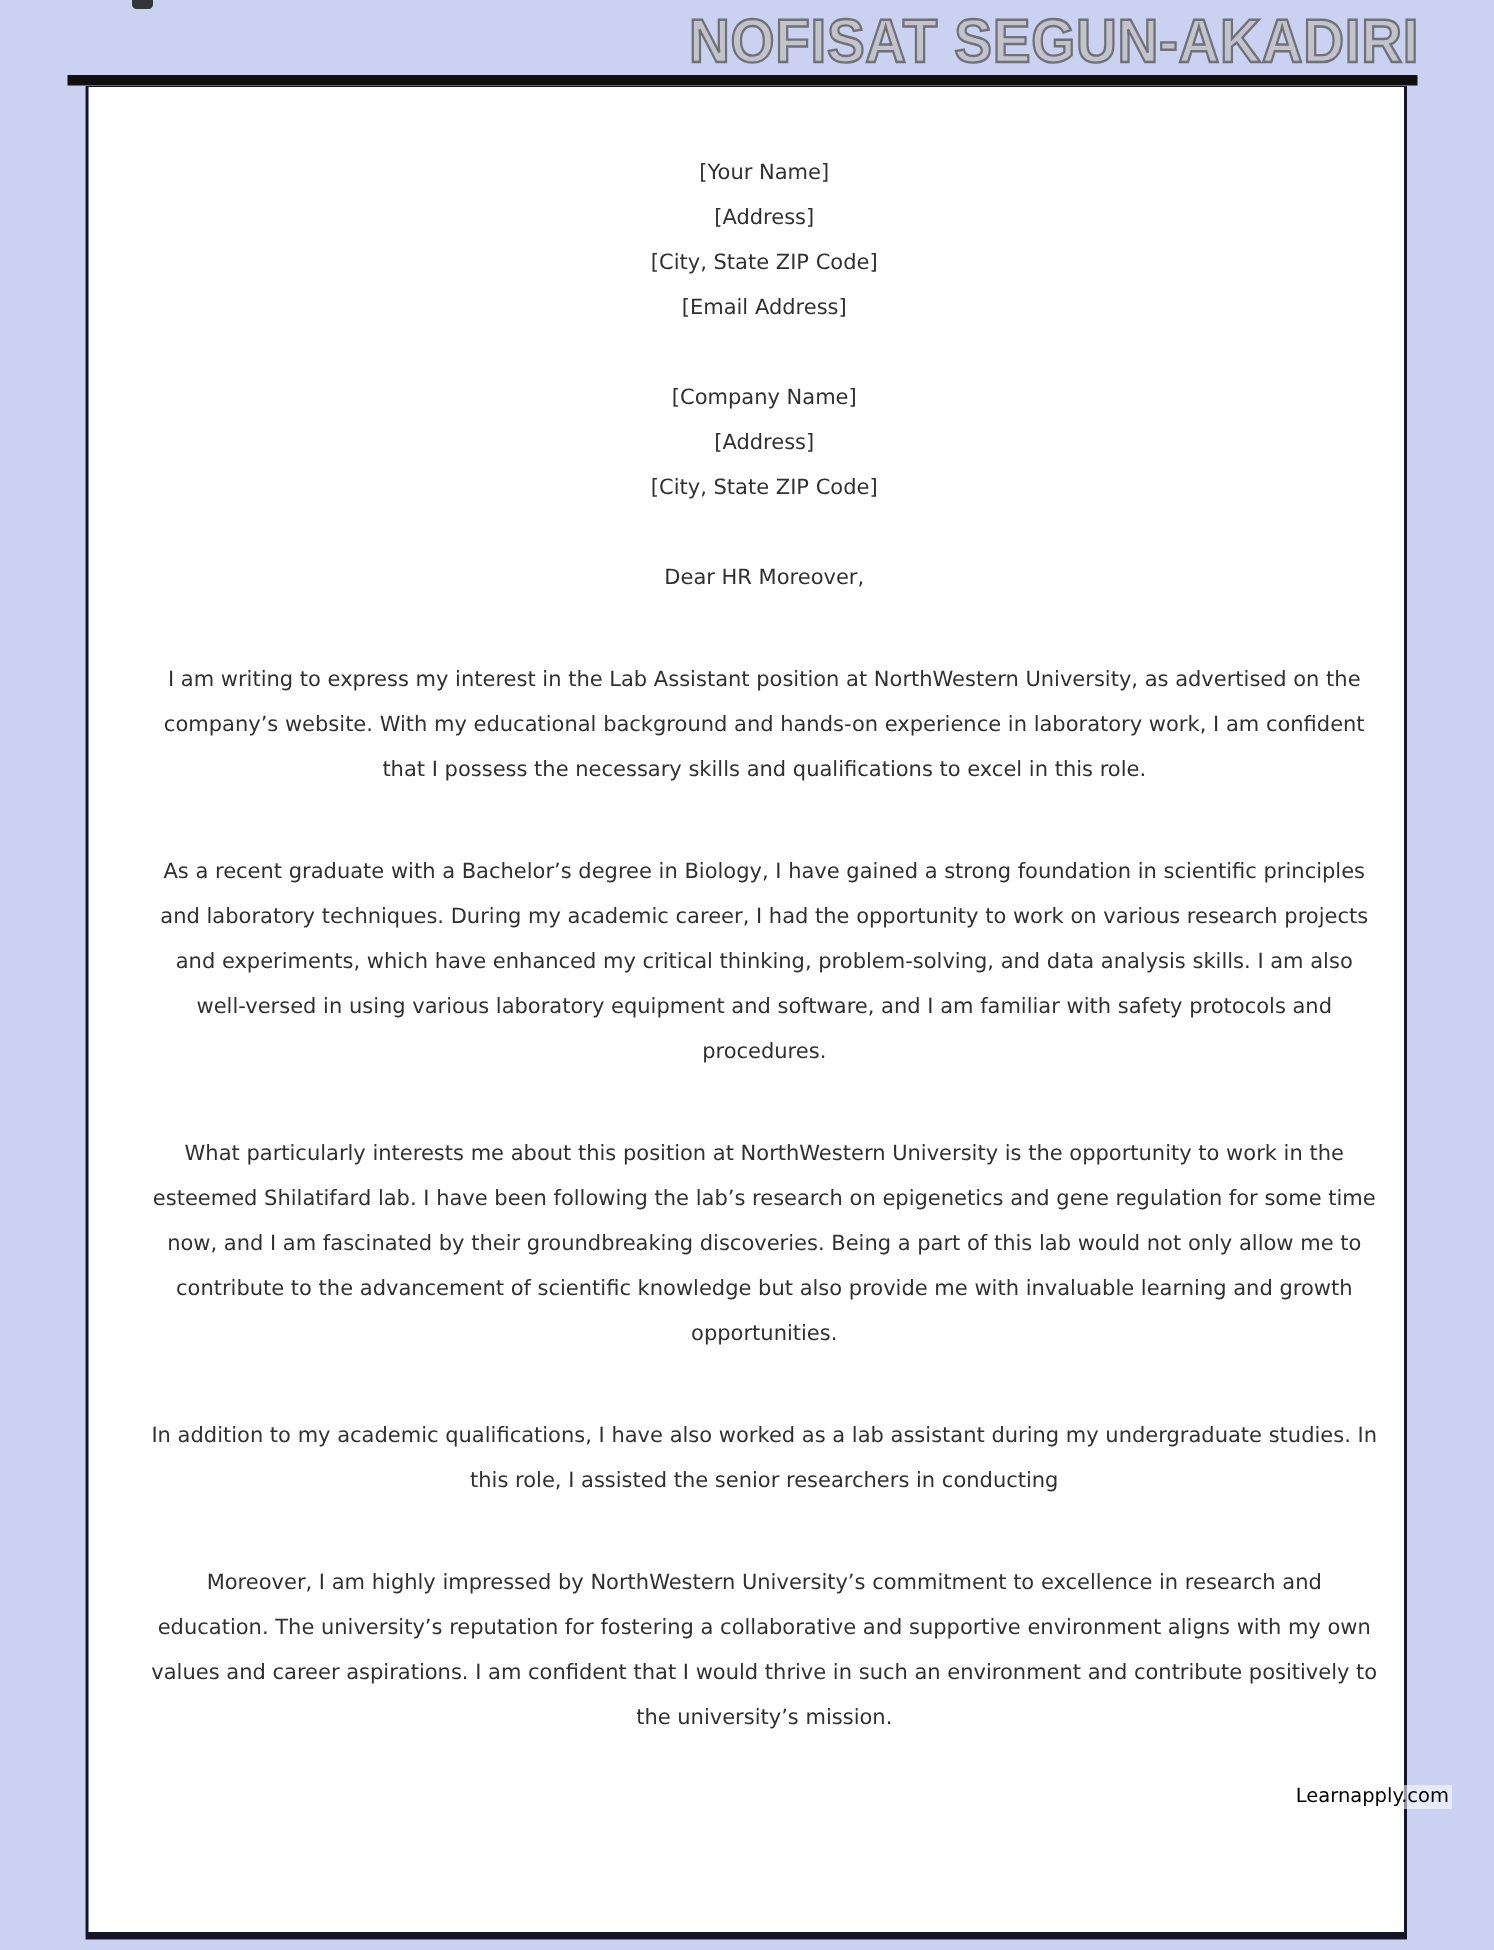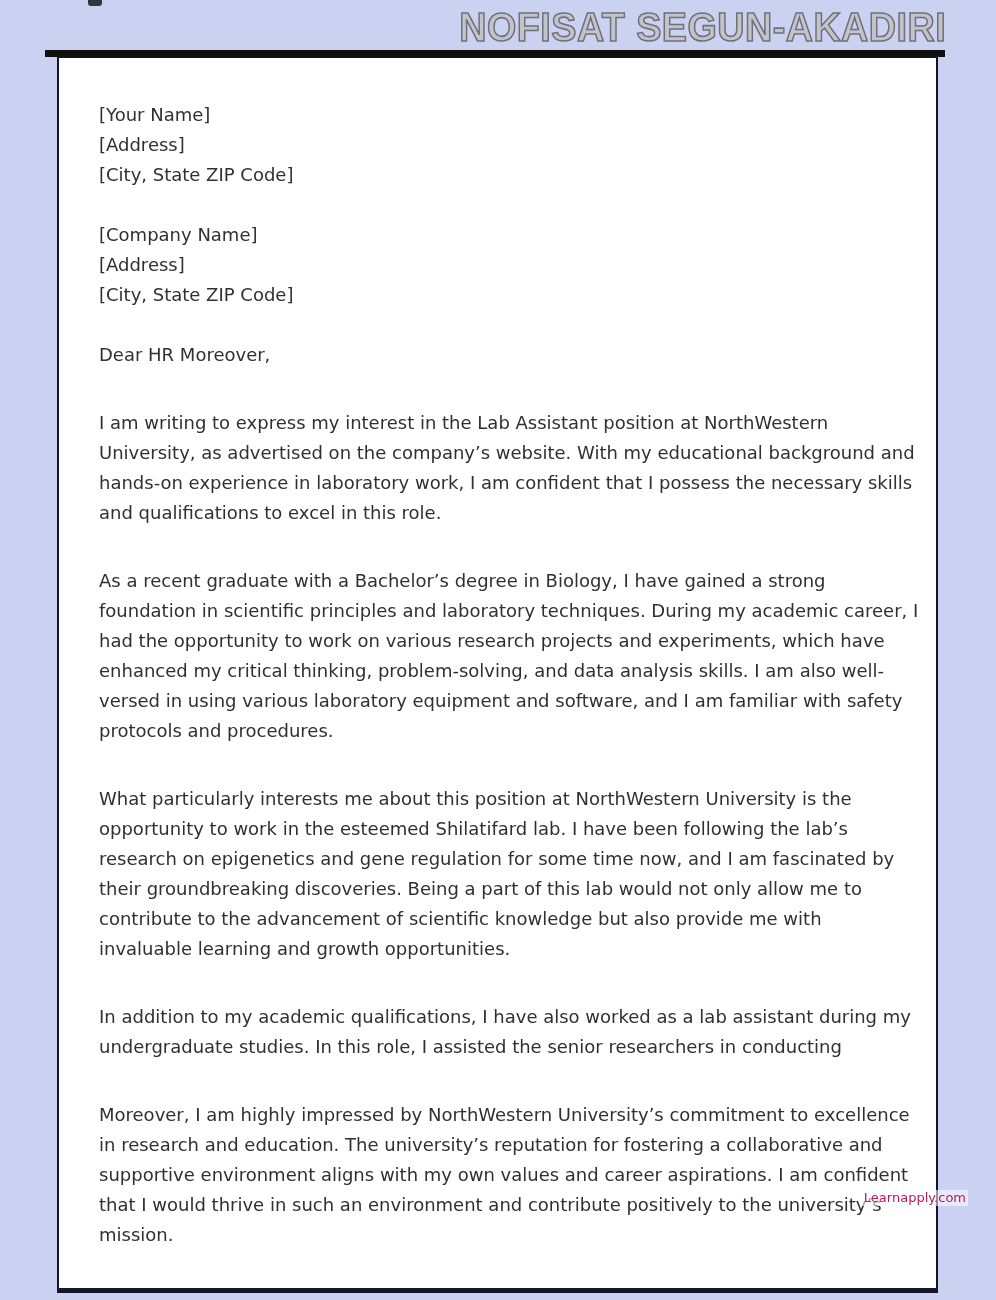--- a/index.html
+++ b/index.html
@@ -8,20 +8,21 @@
     width: 996px;
     height: 1300px;
     overflow: hidden;
     background: #cbd2f1;
     font-family: "DejaVu Sans", "Liberation Sans", sans-serif;
   }
   .canvas {
     position: relative;
     width: 996px;
     height: 1163px;
+    text-align: center;
   }
   
   .smudge {
     position: absolute;
     left: 88px; top: 0;
     width: 14px; height: 6px;
     background: #1a1a1a;
     border-radius: 0 0 3px 3px;
     opacity: .85;
   }
@@ -67,34 +68,34 @@
     height: 1236px;
     box-sizing: border-box;
     background: #ffffff;
     border-left: 2px solid #15152a;
     border-right: 2px solid #15152a;
     border-top: 1px solid #15152a;
     border-bottom: 5px solid #15152a;
     padding: 42px 16px 0 40px;
     overflow: hidden;
     color: #303030;
-    font-size: 18px;
+    font-size: 14px;
     line-height: 30px;
   }
   .block { margin: 0 0 30px 0; }
   .block .line { white-space: pre-wrap; }
   .para { margin: 38px 0; }
   .salutation { margin: 30px 0; }
   .watermark {
     position: absolute;
     top: 1190px;
     right: 28px;
     font-size: 13px;
     line-height: 16px;
-    color: #be185d;
+    color: #000000;
     background: rgba(255,255,255,0.55);
     padding: 0 2px;
   }
 </style>
 </head>
 <body>
 
 <div class="canvas">
 
   <div class="smudge"></div>
@@ -104,20 +105,21 @@
   </header>
 
   <div class="rule"></div>
 
   <main class="page">
 
     <div class="block">
       <div class="line">[Your Name]</div>
       <div class="line">[Address]</div>
       <div class="line">[City, State ZIP Code]</div>
+      <div class="line">[Email Address]</div>
     </div>
 
     <div class="block">
       <div class="line">[Company Name]</div>
       <div class="line">[Address]</div>
       <div class="line">[City, State ZIP Code]</div>
     </div>
 
     <div class="salutation">Dear HR Moreover,</div>
 

